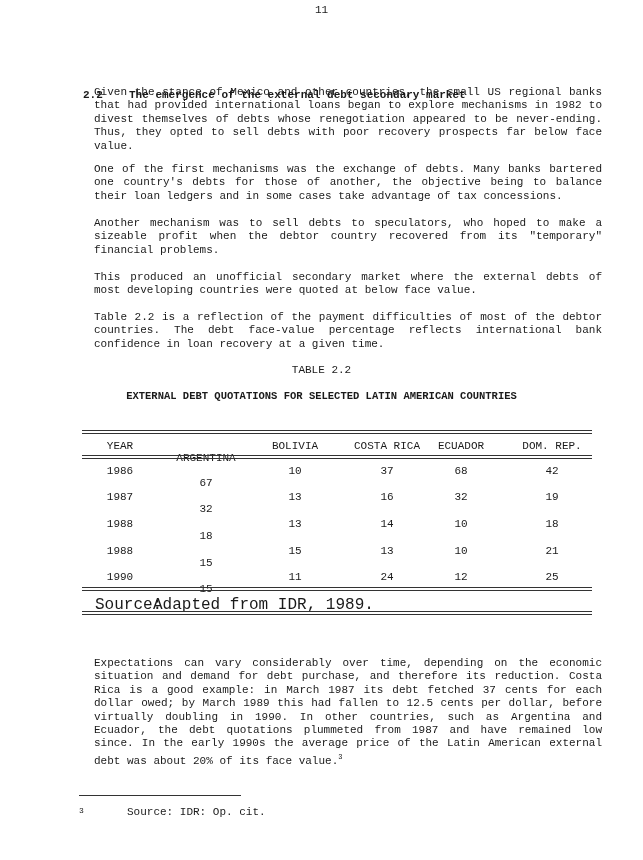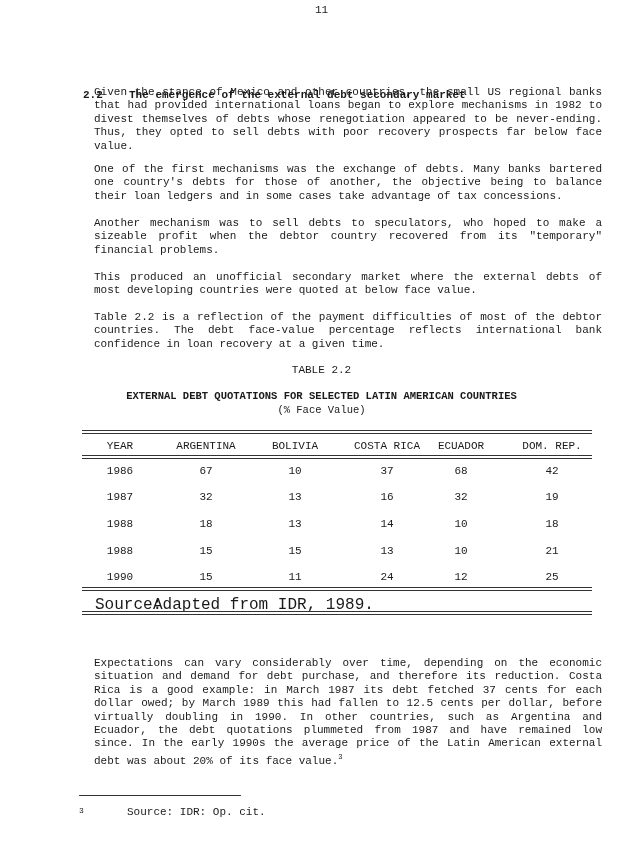--- a/index.html
+++ b/index.html
@@ -11,21 +11,21 @@
   .para { position: absolute; left: 78px; width: 508px; font-size: 11px; line-height: 13.4px;
           text-align: justify; margin: 16px; }
   .table-label { position: absolute; left: 0; width: 643px; text-align: center; font-size: 11px; }
   .table-title { position: absolute; left: 0; width: 643px; text-align: center; font-size: 10.5px; line-height: 14px; }
   .table-title .t1 { font-weight: bold; }
   .rule { position: absolute; left: 82px; width: 510px; }
   .rule.double { height: 4px; border-top: 1.5px solid #333; border-bottom: 1.5px solid #333; box-sizing: border-box; }
   .trow { position: absolute; left: 82px; width: 510px; font-size: 11px; }
   .trow span { position: absolute; text-align: center; }
   .c0 { left: 8px; width: 60px; }
-  .c1 { left: 84px; width: 80px; }
+  .c1 { left: 84px; width: 80px; margin-top: 12px; }
   .c2 { left: 168px; width: 90px; }
   .c3 { left: 250px; width: 110px; }
   .c4 { left: 334px; width: 90px; }
   .c5 { left: 430px; width: 80px; }
   .source { position: absolute; left: 95px; top: 596px; font-size: 16px; }
   .source .lbl { display: inline-block; width: 58px; }
   .footnote-rule { position: absolute; left: 79px; top: 795px; width: 162px; border-top: 1px solid #333; }
   .footnote { position: absolute; left: 79px; top: 806px; font-size: 11px; }
   .footnote .mark { display: inline-block; width: 48px; font-size: 8px; vertical-align: top; }
   sup { font-size: 7px; }
@@ -41,21 +41,20 @@
 
 <p class="para" style="top:70px">Given the stance of Mexico and other countries, the small US regional banks that had provided international loans began to explore mechanisms in 1982 to divest themselves of debts whose renegotiation appeared to be never-ending. Thus, they opted to sell debts with poor recovery prospects far below face value.</p>
 <p class="para" style="top:147px">One of the first mechanisms was the exchange of debts. Many banks bartered one country's debts for those of another, the objective being to balance their loan ledgers and in some cases take advantage of tax concessions.</p>
 <p class="para" style="top:201px">Another mechanism was to sell debts to speculators, who hoped to make a sizeable profit when the debtor country recovered from its "temporary" financial problems.</p>
 <p class="para" style="top:255px">This produced an unofficial secondary market where the external debts of most developing countries were quoted at below face value.</p>
 <p class="para" style="top:295px">Table 2.2 is a reflection of the payment difficulties of most of the debtor countries. The debt face-value percentage reflects international bank confidence in loan recovery at a given time.</p>
 
 <div class="table-label" style="top:364px">TABLE 2.2</div>
 <div class="table-title" style="top:389px">
   <div class="t1">EXTERNAL DEBT QUOTATIONS FOR SELECTED LATIN AMERICAN COUNTRIES</div>
-  <div>(% Face Value)</div>
 </div>
 
 <div>
   <div class="rule double" style="top:430px"></div>
   <div class="trow" style="top:440px">
     <span class="c0">YEAR</span>
     <span class="c1">ARGENTINA</span>
     <span class="c2">BOLIVIA</span>
     <span class="c3">COSTA RICA</span>
     <span class="c4">ECUADOR</span>

